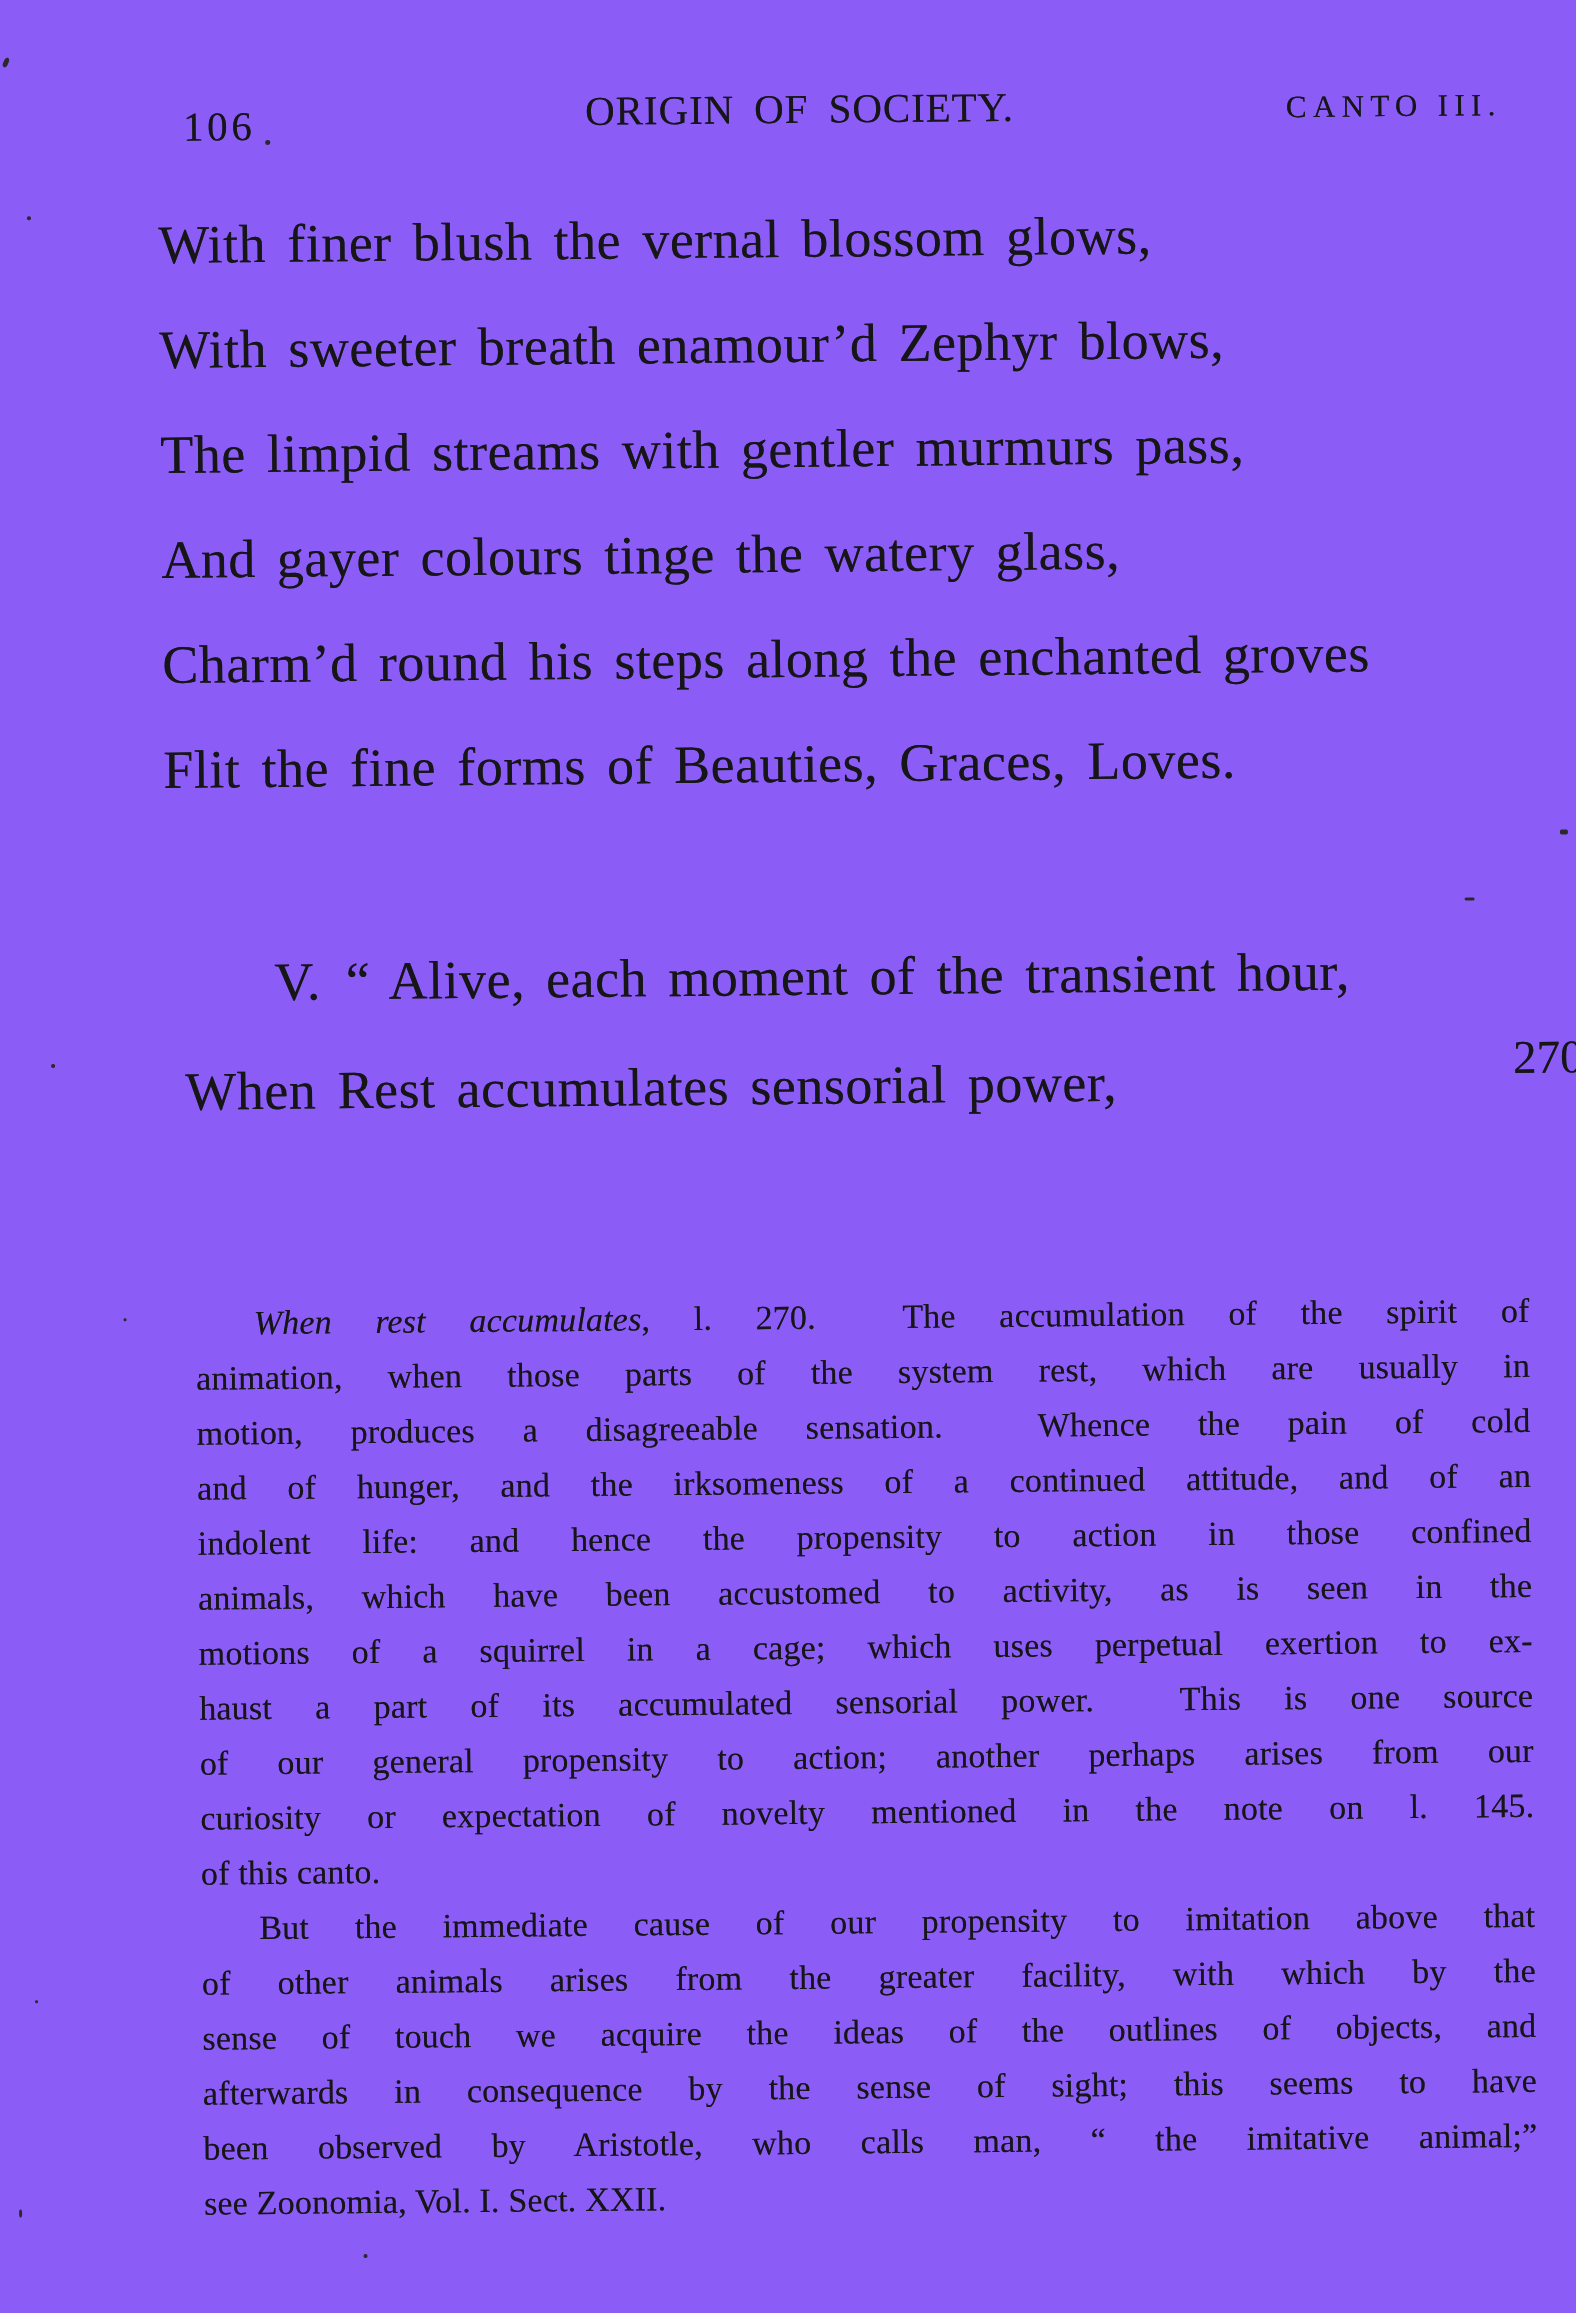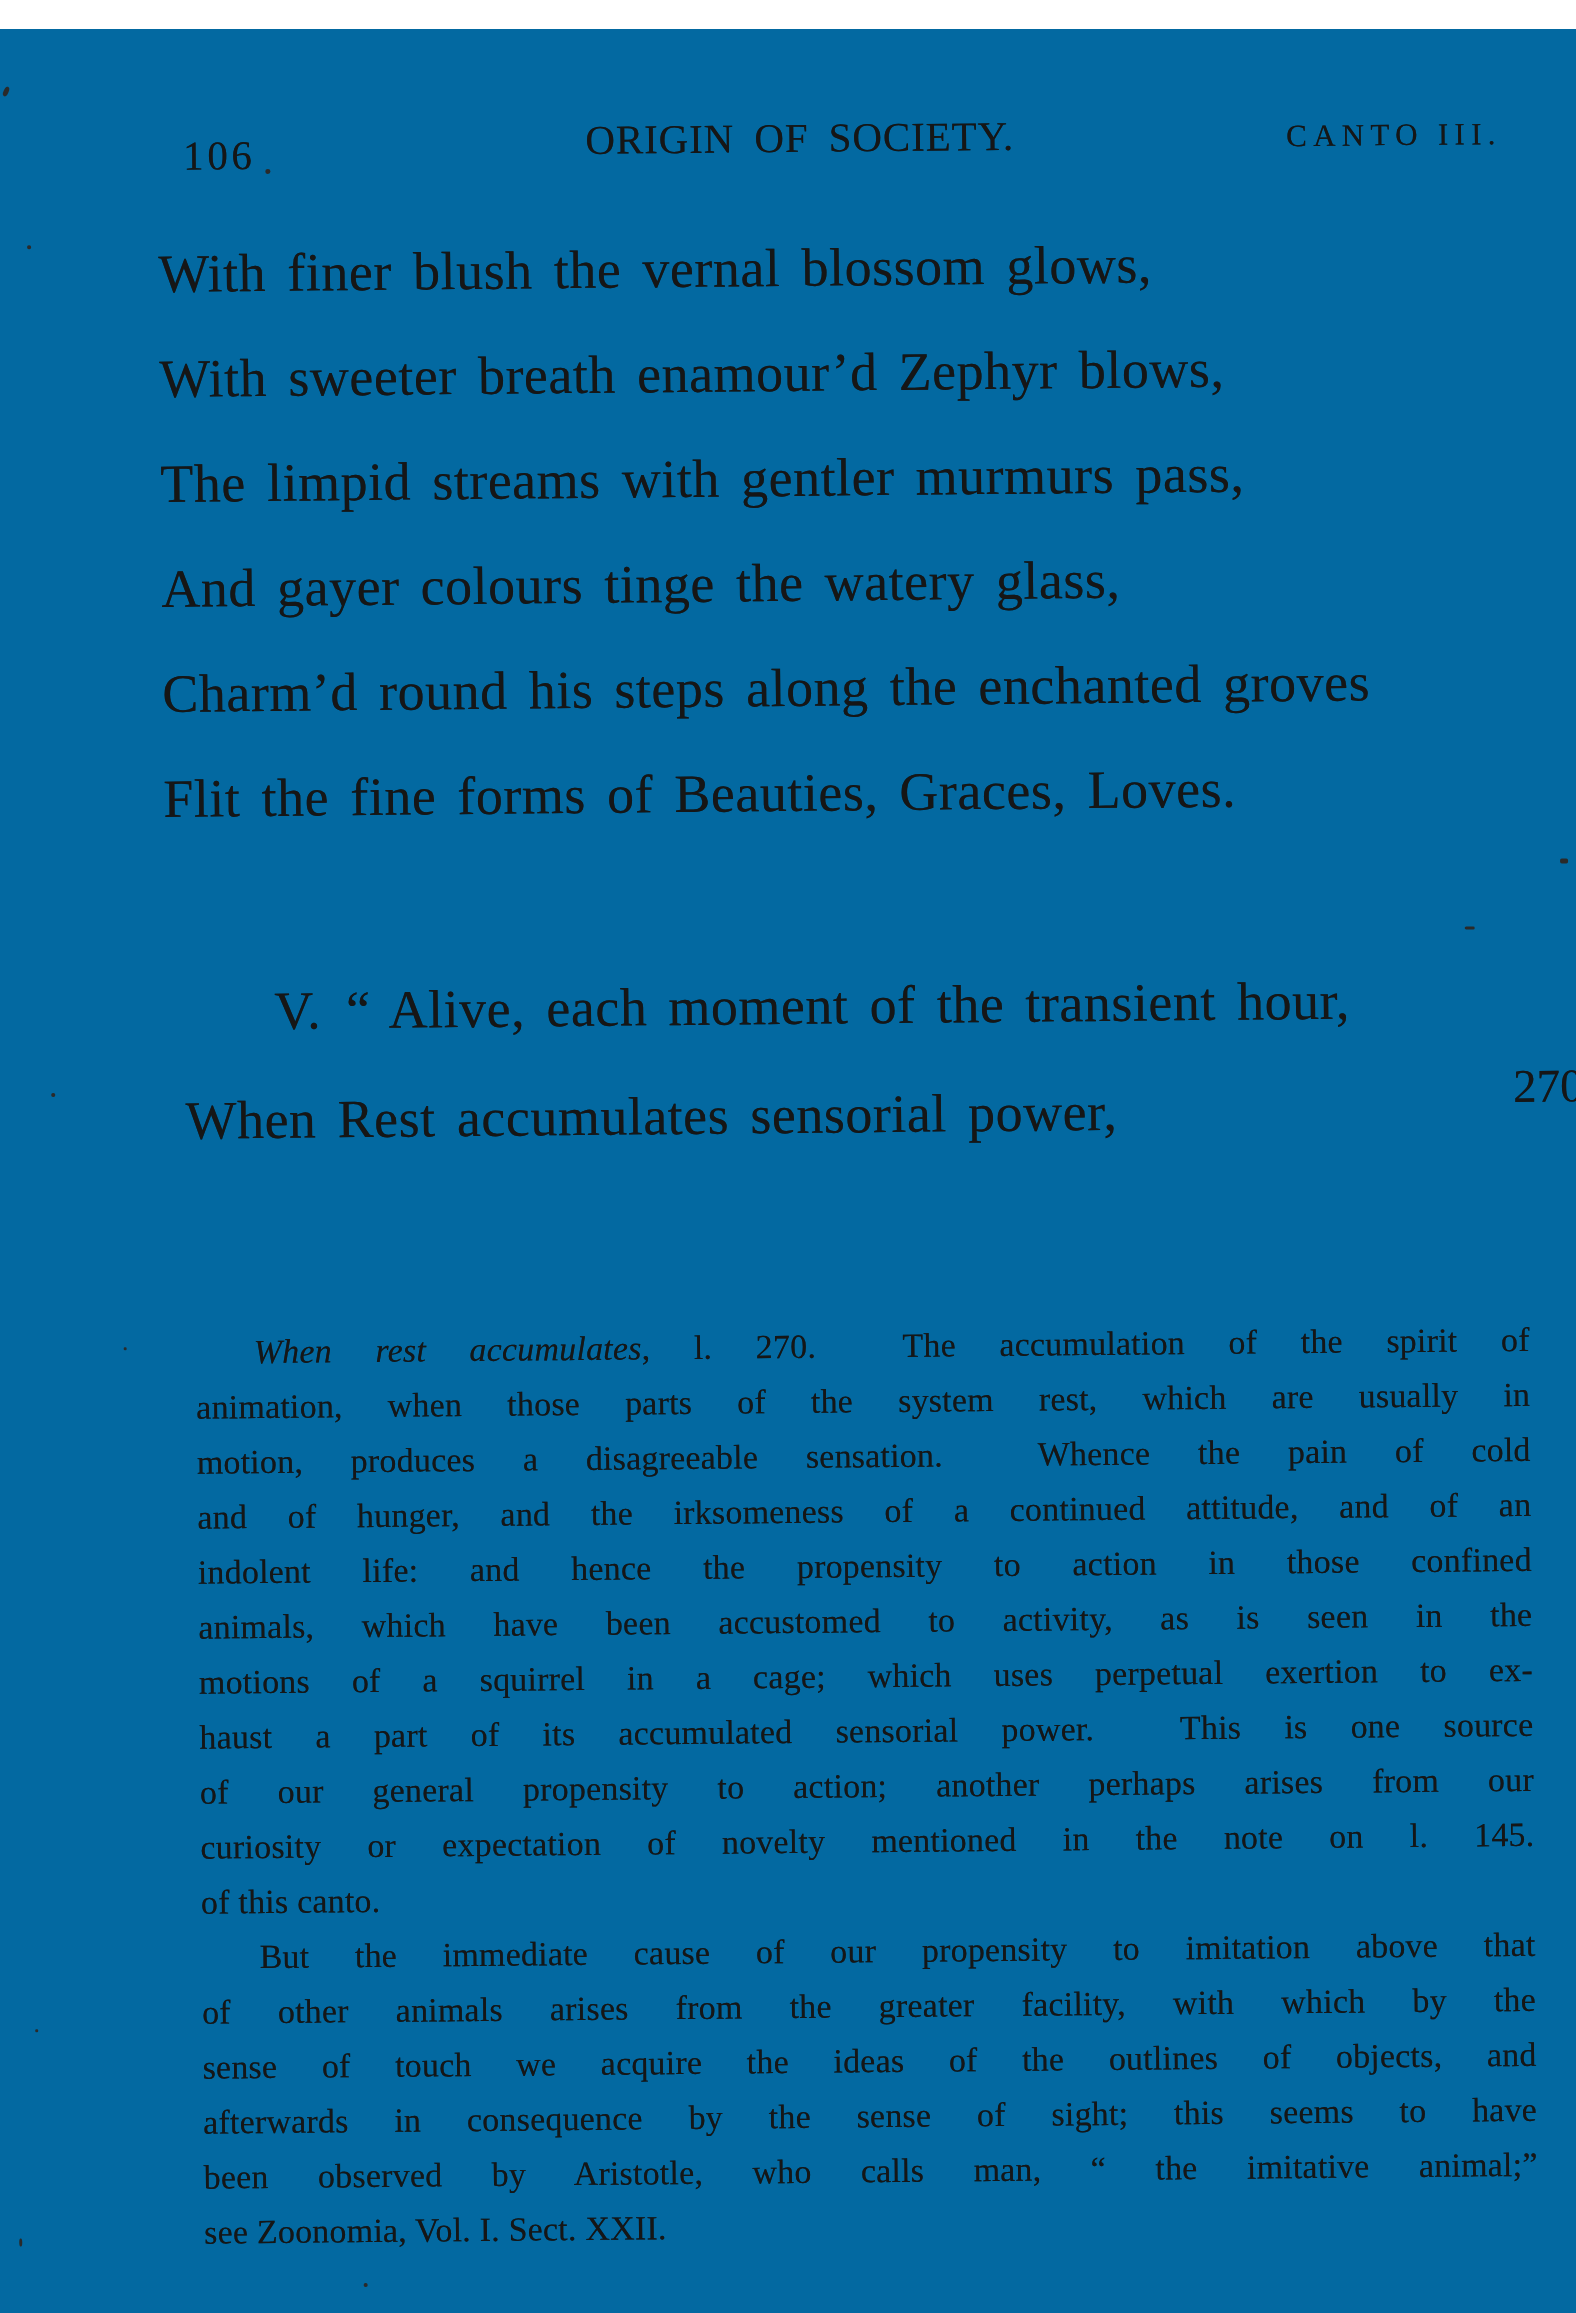--- a/index.html
+++ b/index.html
@@ -4,21 +4,21 @@
 <style>
   * { margin:0; padding:0; box-sizing:border-box; }
   html, body { width:1576px; height:2313px; }
   body {
     background:#ffffff;
     font-family:"Liberation Serif","DejaVu Serif",serif;
     color:#161616;
     position:relative;
     overflow:hidden;
   }
-  .page { position:absolute; inset:0; background:#0369a1;margin-top:29px; }
+  .page { position:absolute; inset:0; background:#8b5cf6; }
   
   .skew { position:absolute; inset:0; transform:rotate(-0.55deg); transform-origin:50% 50%; }
   .ink { text-shadow:0 0 0.6px rgba(0,0,0,0.55); }
 
   .pagenum {
     position:absolute; left:193px; top:97px;
     font-size:41px; letter-spacing:3.6px;
   }
   .running-title {
     position:absolute; left:0; right:0; top:85px;

